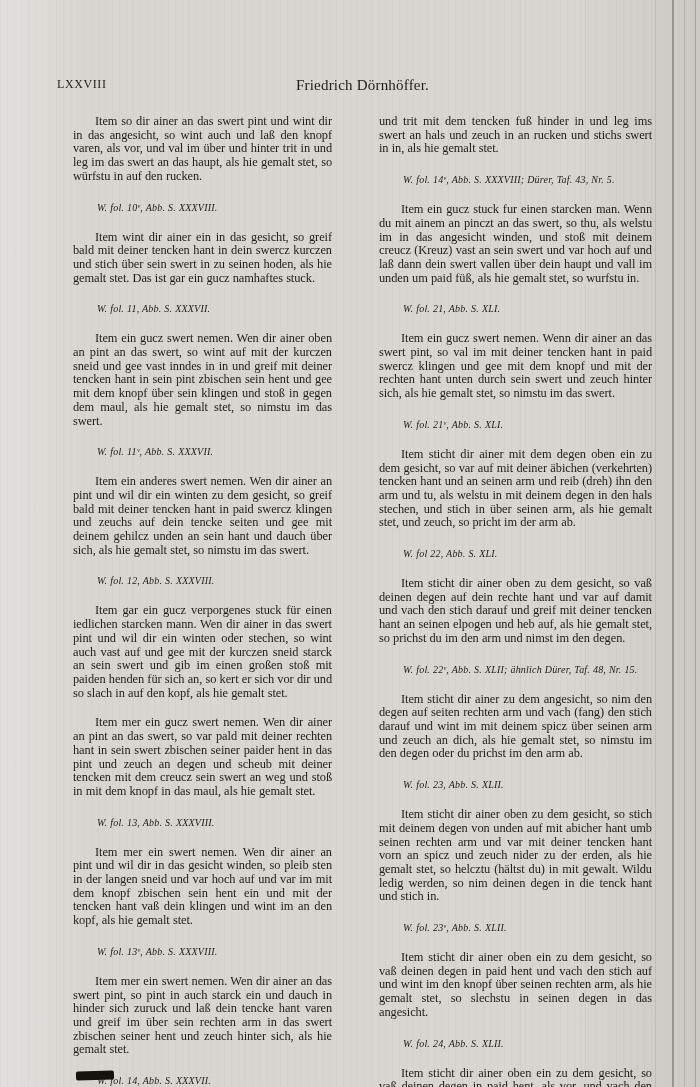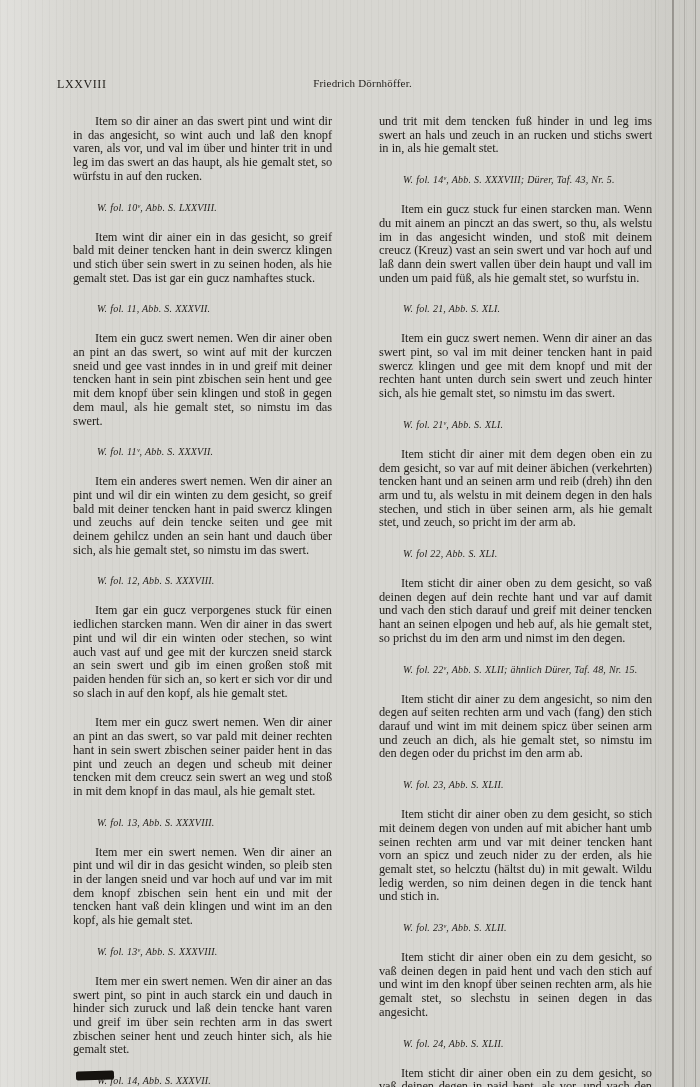--- a/index.html
+++ b/index.html
@@ -12,21 +12,21 @@
     overflow:hidden;
     font-family:"Liberation Serif","DejaVu Serif",serif;
     color:#201d19;
   }
   .hdr-num {
     position:absolute; top:77px; left:57px;
     font-size:12px; letter-spacing:0.6px;
   }
   .hdr-title {
     position:absolute; top:77px; left:57px; width:611px;
-    text-align:center; font-size:11px; letter-spacing:0.2px;
+    text-align:center; font-size:15px; letter-spacing:0.2px;
   }
   .col {
     position:absolute; top:99px;
     font-size:12.4px; line-height:13.7px;
     text-align:justify; letter-spacing:-0.08px; word-spacing:0.2px;
   }
   .col-left  { left:57px;  width:291px; }
   .col-right { left:363px; width:305px; }
   .para { margin:16px; text-indent:22px; }
   .para.cont { text-indent:0; }
@@ -51,24 +51,24 @@
 <body>
 
 <div class="page">
 
   <div class="hdr-title">Friedrich Dörnhöffer.</div>
   <div class="hdr-num">LXXVIII</div>
 
   <div class="col col-left">
     <div>
       <p class="para">Item so dir ainer an das swert pint und wint dir in das angesicht, so wint auch und laß den knopf varen, als vor, und val im über und hinter trit in und leg im das swert an das haupt, als hie gemalt stet, so würfstu in auf den rucken.</p>
-      <p class="cite">W. fol. 10ᵛ, Abb. S. LXXVIII.</p>
+      <p class="cite">W. fol. 10ᵛ, Abb. S. XXXVIII.</p>
     </div>
     <div>
-      <p class="para">Item wint dir ainer ein in das gesicht, so greif bald mit deiner tencken hant in dein swercz klingen und stich über sein swert in zu seinen hoden, als hie gemalt stet. Das ist gar ein gucz namhaftes stuck.</p>
+      <p class="para">Item wint dir ainer ein in das gesicht, so greif bald mit deiner tencken hant in dein swercz kurczen und stich über sein swert in zu seinen hoden, als hie gemalt stet. Das ist gar ein gucz namhaftes stuck.</p>
       <p class="cite">W. fol. 11, Abb. S. XXXVII.</p>
     </div>
     <div>
       <p class="para">Item ein gucz swert nemen. Wen dir ainer oben an pint an das swert, so wint auf mit der kurczen sneid und gee vast inndes in in und greif mit deiner tencken hant in sein pint zbischen sein hent und gee mit dem knopf über sein klingen und stoß in gegen dem maul, als hie gemalt stet, so nimstu im das swert.</p>
       <p class="cite">W. fol. 11ᵛ, Abb. S. XXXVII.</p>
     </div>
     <div>
       <p class="para">Item ein anderes swert nemen. Wen dir ainer an pint und wil dir ein winten zu dem gesicht, so greif bald mit deiner tencken hant in paid swercz klingen und zeuchs auf dein tencke seiten und gee mit deinem gehilcz unden an sein hant und dauch über sich, als hie gemalt stet, so nimstu im das swert.</p>
       <p class="cite">W. fol. 12, Abb. S. XXXVIII.</p>
     </div>

